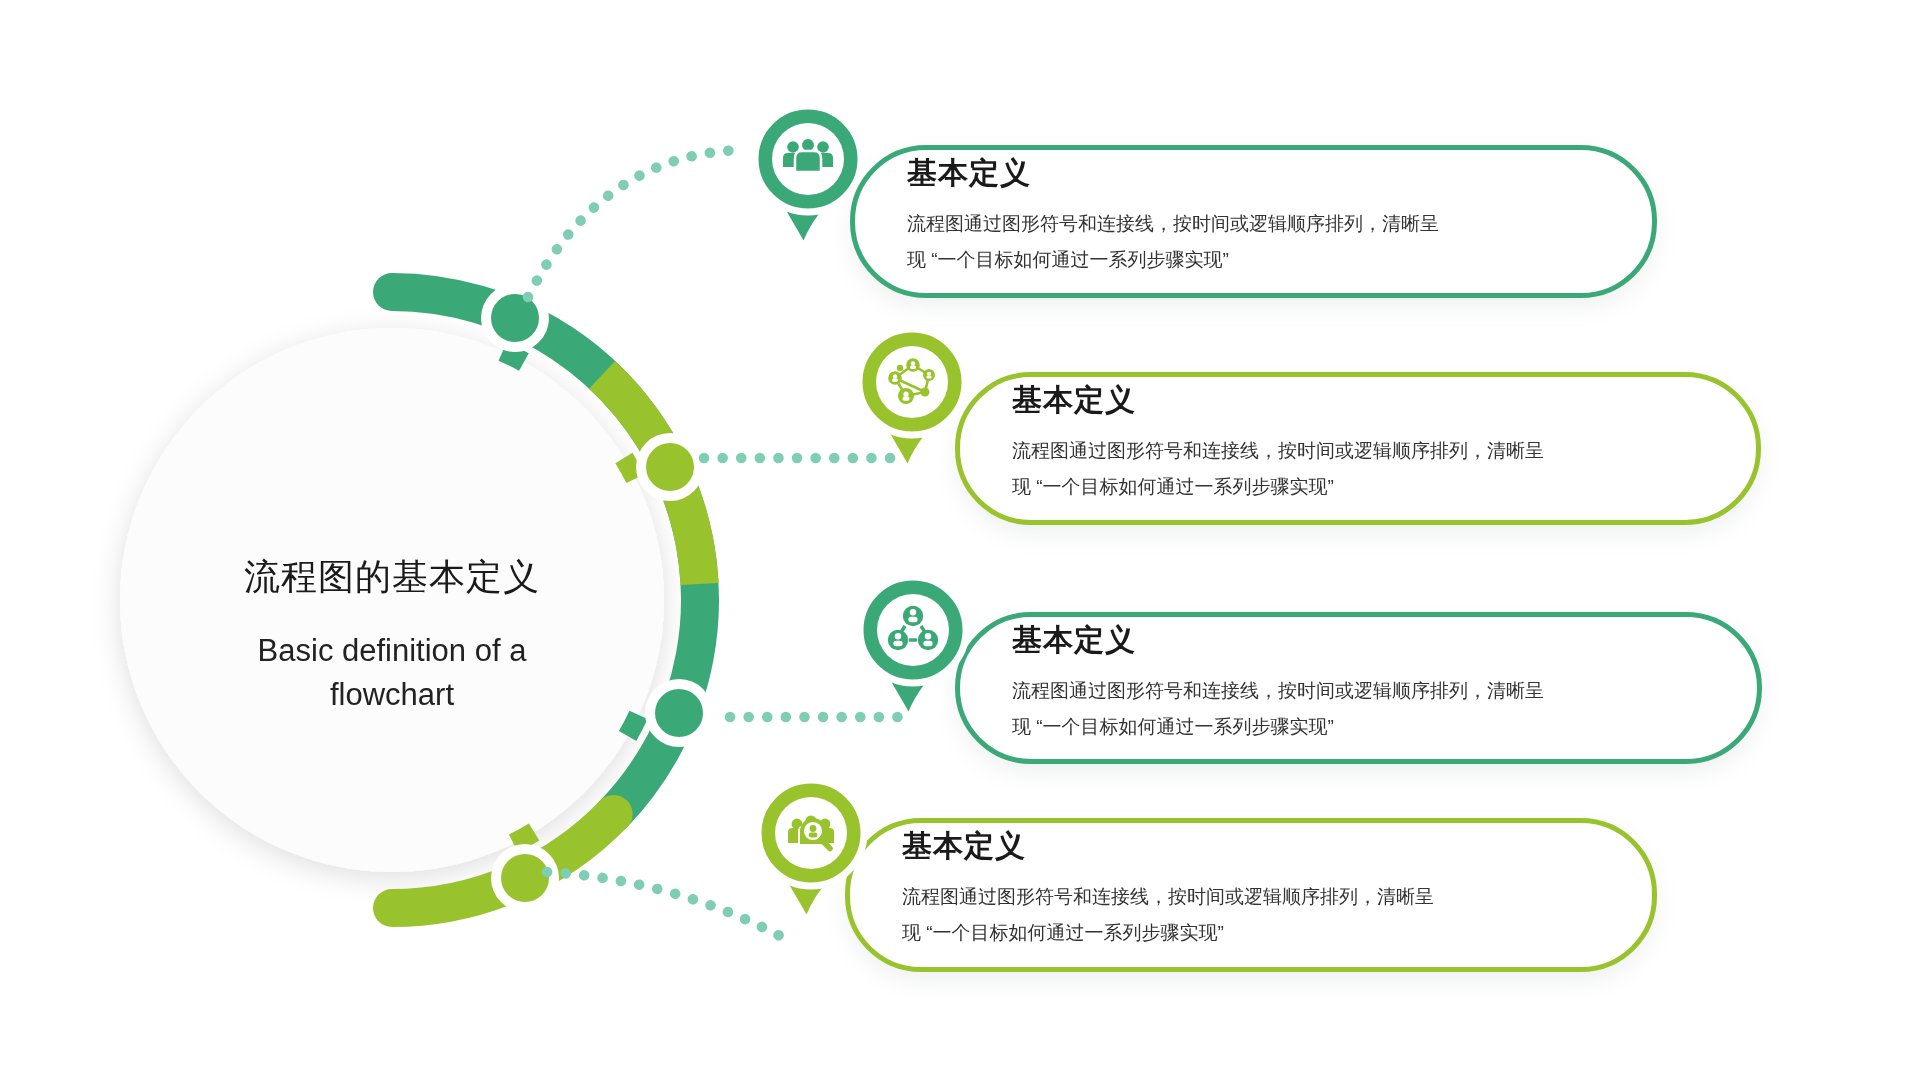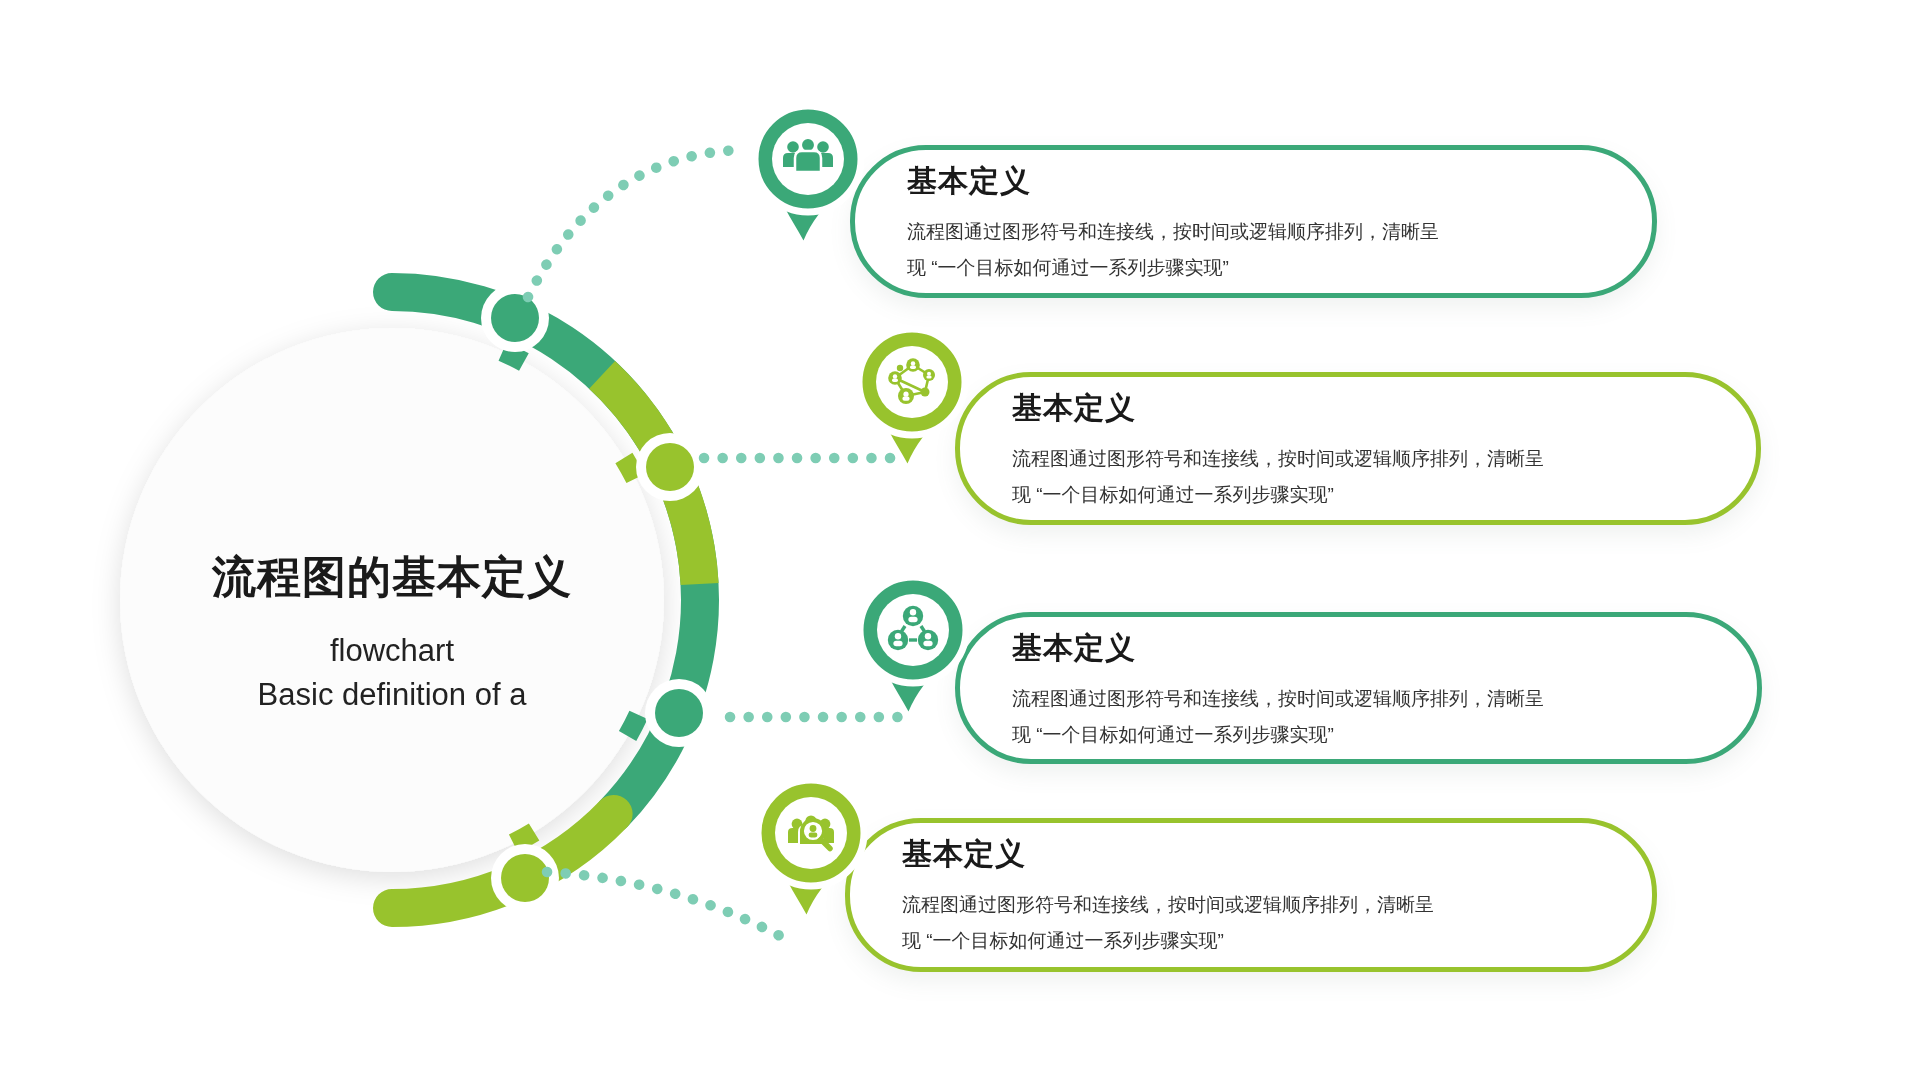--- a/index.html
+++ b/index.html
@@ -1,24 +1,24 @@
 <!DOCTYPE html>
 <html style="--teal: #3BA878; --ygreen: #98C32D; --dot: #7ECDB4; --title: #1A1A1A; --body: #333333;"><head>
 <meta charset="utf-8">
 <style>
   html,body{margin:0;padding:0;background:#fff;}
   .stage{position:relative;width:1920px;height:1080px;background:#fff;overflow:hidden;
          font-family:"Liberation Sans","DejaVu Sans",sans-serif;}
   
   .center-text{position:absolute;left:142px;top:549px;width:500px;text-align:center;z-index:3;}
-  .center-title{font-size:44px;line-height:56px;font-weight:bold;color:var(--title);letter-spacing:1px;}
+  .center-title{font-size:36px;line-height:56px;font-weight:normal;color:var(--title);letter-spacing:1px;}
   .center-sub{margin-top:24px;font-size:31px;line-height:44px;color:#222;}
   
   .card{position:absolute;background:#fff;border:5px solid;border-radius:76px;
-        box-sizing:border-box;padding:12px 55px 0 52px;z-index:1;
+        box-sizing:border-box;padding:4px 55px 0 52px;z-index:1;
         box-shadow:0 10px 22px rgba(110,125,115,0.10);}
   .accent-teal{border-color:var(--teal);}
   .accent-ygreen{border-color:var(--ygreen);}
   .card-title{font-size:30px;line-height:38px;font-weight:bold;color:var(--title);letter-spacing:1px;}
   .card-body{margin-top:14px;font-size:19px;line-height:36px;color:var(--body);}
   .card-body span{display:block;}
   #card-1{left:850px;top:145px;width:807px;height:153px;}
   #card-2{left:955px;top:372px;width:806px;height:153px;}
   #card-3{left:955px;top:612px;width:807px;height:152px;}
   #card-4{left:845px;top:818px;width:812px;height:154px;}
@@ -177,22 +177,22 @@
         <circle class="ygreen-f" cx="2" cy="-4.5" r="3.4"></circle>
         <rect class="ygreen-f" x="-2.4" y="-0.5" width="8.8" height="5" rx="2.4"></rect>
         <line class="ygreen-s" x1="10" y1="6.5" x2="19" y2="15.5" stroke-width="5.5" stroke-linecap="round"></line>
       </g>
     </g>
   </svg>
 
   <div class="center-text">
     <div class="center-title">流程图的基本定义</div>
     <div class="center-sub">
+      <span style="display:block;">Basic definition of a</span>
       <span style="display:block;">flowchart</span>
-      <span style="display:block;">Basic definition of a</span>
     </div>
   </div>
 
   <div id="card-1" class="card accent-teal">
     <div class="card-title">基本定义</div>
     <div class="card-body">
       <span>流程图通过图形符号和连接线，按时间或逻辑顺序排列，清晰呈</span>
       <span>现 “一个目标如何通过一系列步骤实现”</span>
     </div>
   </div>

